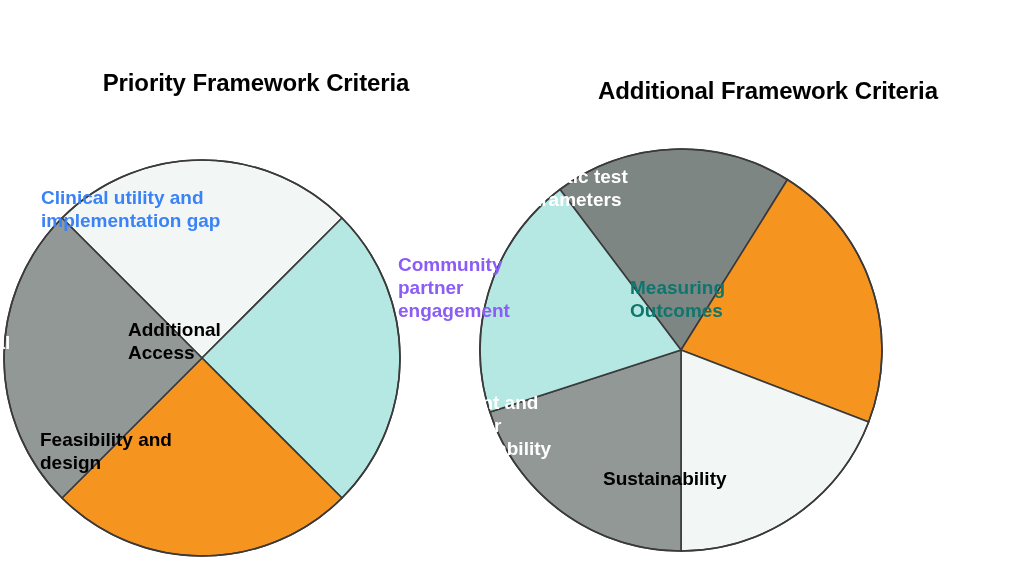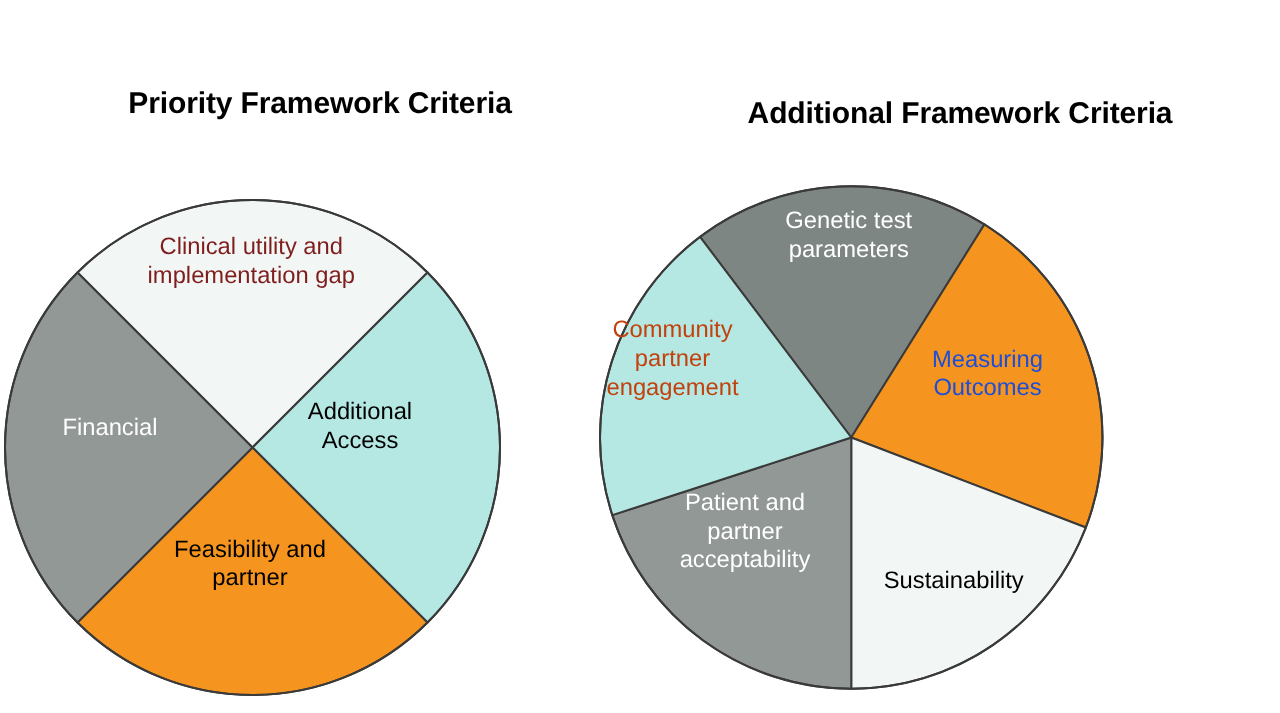--- a/index.html
+++ b/index.html
@@ -46,22 +46,22 @@
     position: absolute;
     left: 0;
     top: 0;
     width: 1024px;
     height: 570px;
     overflow: visible;
   }
 
   .slice-label {
     position: absolute;
-    text-align: center;
-    font-weight: normal;
+    text-align: left;
+    font-weight: bold;
     font-size: 19px;
     line-height: 1.2;
     white-space: pre-line;
     pointer-events: none;
   }
   .label-dark  { color: #000000; }
   .label-light { color: #ffffff; }
 </style>
 </head>
 <body>
@@ -88,33 +88,33 @@
         <path d="M 681.00 350.00 L 560.04 189.47 A 201 201 0 0 1 787.51 179.54 Z" fill="#7e8683" stroke="#3a3a3a" stroke-width="1.6" stroke-linejoin="round"></path>
         <path d="M 681.00 350.00 L 787.51 179.54 A 201 201 0 0 1 868.65 422.03 Z" fill="#f5941f" stroke="#3a3a3a" stroke-width="1.6" stroke-linejoin="round"></path>
         <path d="M 681.00 350.00 L 868.65 422.03 A 201 201 0 0 1 681.00 551.00 Z" fill="#f2f7f6" stroke="#3a3a3a" stroke-width="1.6" stroke-linejoin="round"></path>
         <path d="M 681.00 350.00 L 681.00 551.00 A 201 201 0 0 1 489.84 412.11 Z" fill="#919895" stroke="#3a3a3a" stroke-width="1.6" stroke-linejoin="round"></path>
         <path d="M 681.00 350.00 L 489.84 412.11 A 201 201 0 0 1 560.04 189.47 Z" fill="#b5e8e3" stroke="#3a3a3a" stroke-width="1.6" stroke-linejoin="round"></path>
         <circle cx="681" cy="350" r="201" fill="none" stroke="#3a3a3a" stroke-width="1.6"></circle>
       </g>
     </svg>
 
   <div id="labels-layer">
-      <div class="slice-label label-dark" style="color: #7f1d1d; left: 41px; top: 210px; width: 320px; transform: translateY(-50%);">Clinical utility and
+      <div class="slice-label label-dark" style="color: #3b82f6; left: 41px; top: 210px; width: 320px; transform: translateY(-50%);">Clinical utility and
 implementation gap</div>
       <div class="slice-label label-dark" style="color: rgb(0, 0, 0); left: 128px; top: 342px; width: 320px; transform: translateY(-50%);">Additional
 Access</div>
       <div class="slice-label label-dark" style="color: rgb(0, 0, 0); left: 40px; top: 452px; width: 320px; transform: translateY(-50%);">Feasibility and
-partner</div>
+design</div>
       <div class="slice-label label-light" style="color: rgb(255, 255, 255); left: -72px; top: 343px; width: 320px; transform: translateY(-50%);">Financial</div>
       <div class="slice-label label-light" style="color: rgb(255, 255, 255); left: 519px; top: 189px; width: 320px; transform: translateY(-50%);">Genetic test
 parameters</div>
-      <div class="slice-label label-dark" style="color: #1d4ed8; left: 630px; top: 300px; width: 320px; transform: translateY(-50%);">Measuring
+      <div class="slice-label label-dark" style="color: #0f766e; left: 630px; top: 300px; width: 320px; transform: translateY(-50%);">Measuring
 Outcomes</div>
-      <div class="slice-label label-dark" style="color: rgb(0, 0, 0); left: 603px; top: 466px; width: 320px; transform: translateY(-50%);">Sustainability</div>
+      <div class="slice-label label-dark" style="color: rgb(0, 0, 0); left: 603px; top: 479px; width: 320px; transform: translateY(-50%);">Sustainability</div>
       <div class="slice-label label-light" style="color: rgb(255, 255, 255); left: 436px; top: 426px; width: 320px; transform: translateY(-50%);">Patient and
 partner
 acceptability</div>
-      <div class="slice-label label-dark" style="color: #c2410c; left: 378px; top: 288px; width: 320px; transform: translateY(-50%);">Community
+      <div class="slice-label label-dark" style="color: #8b5cf6; left: 398px; top: 288px; width: 320px; transform: translateY(-50%);">Community
 partner
 engagement</div>
     </div>
 
 </div>
 
 </body></html>

